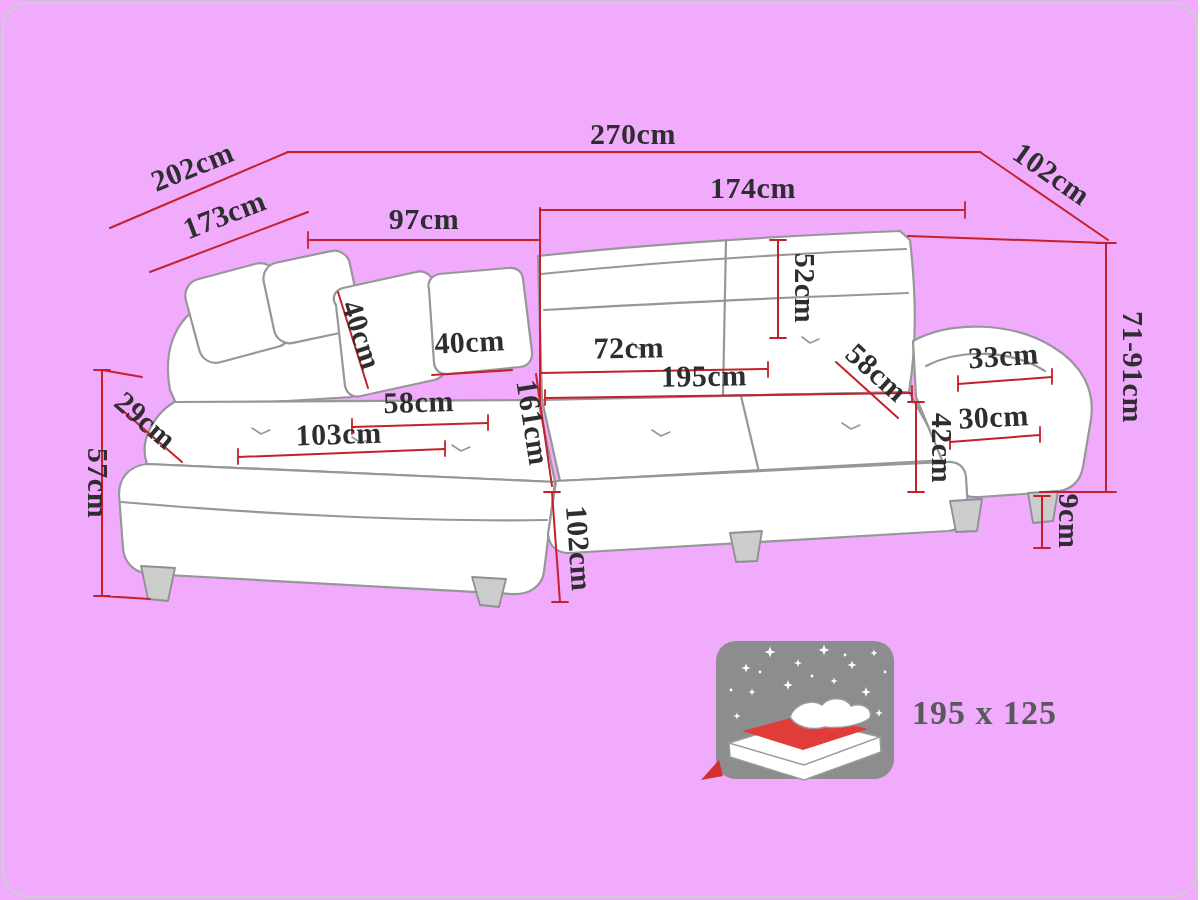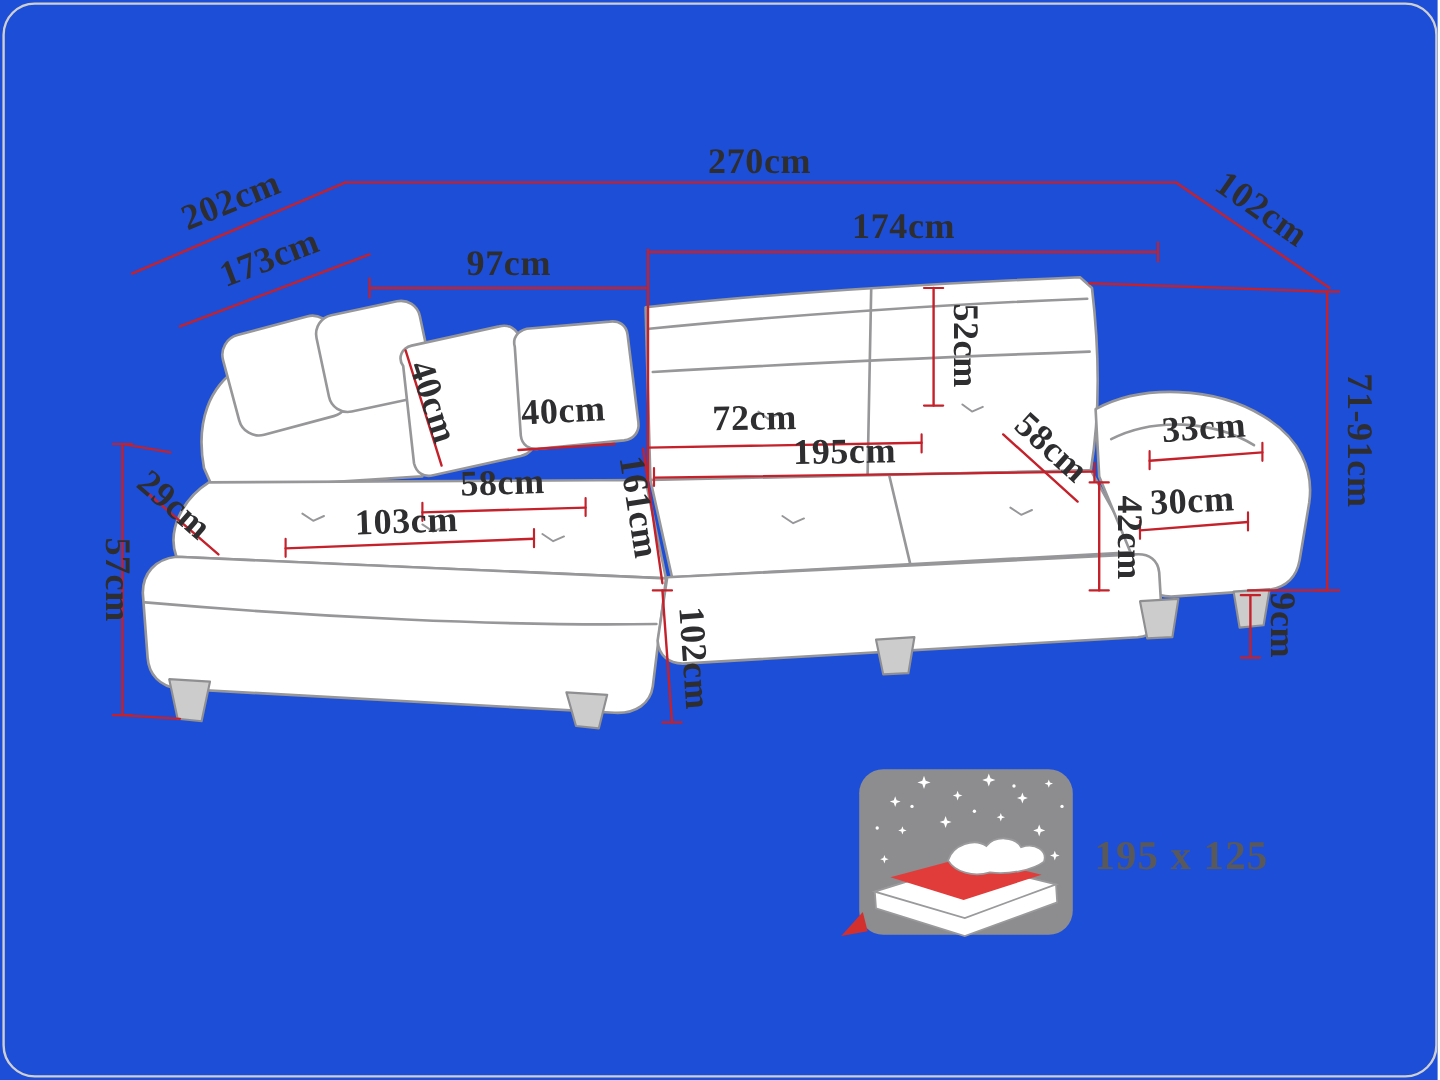--- a/index.html
+++ b/index.html
@@ -1,16 +1,16 @@
 <!DOCTYPE html>
 <html><head>
 <meta charset="utf-8">
 <style>
   html,body{margin:0;padding:0;background:#ffffff;}
-  .stage{position:relative;width:1198px;height:900px;background:#1d4ed8;overflow:hidden;}
+  .stage{position:relative;width:1198px;height:900px;background:#f0abfc;overflow:hidden;}
   svg{display:block;}
   .dim-label{
     font-family:"Liberation Serif",serif;
     font-weight:700;
     font-size:30px;
     fill:#2e2e30;
     letter-spacing:0.5px;
   }
   .bed-label{
     font-family:"Liberation Serif",serif;

